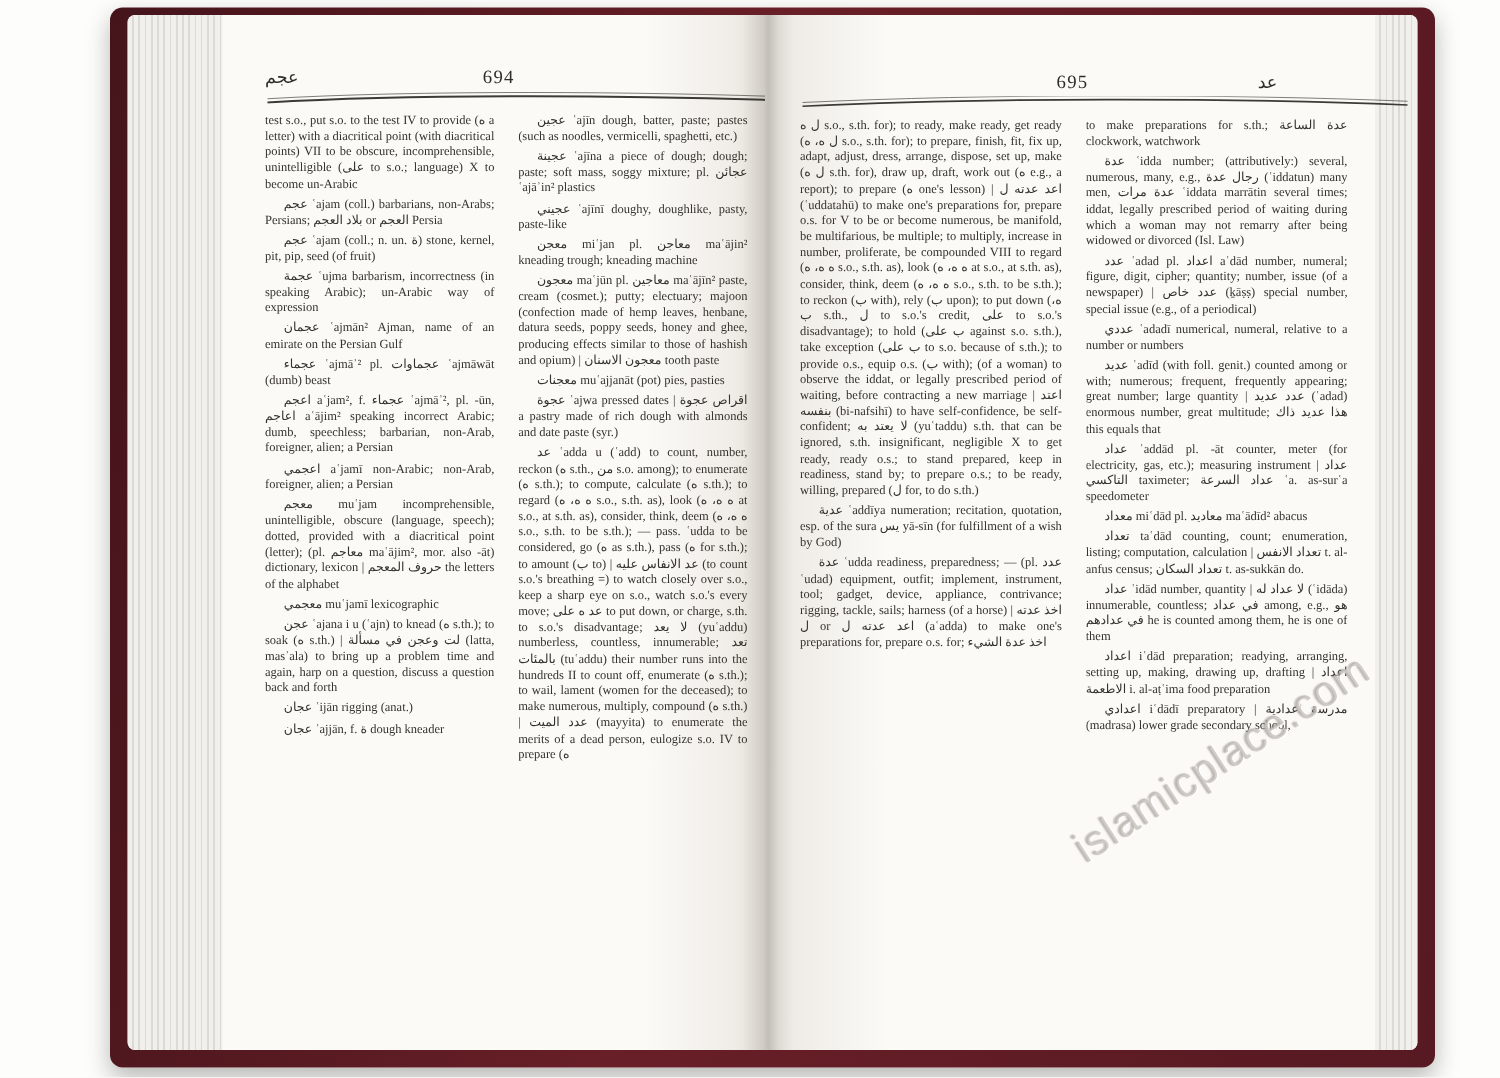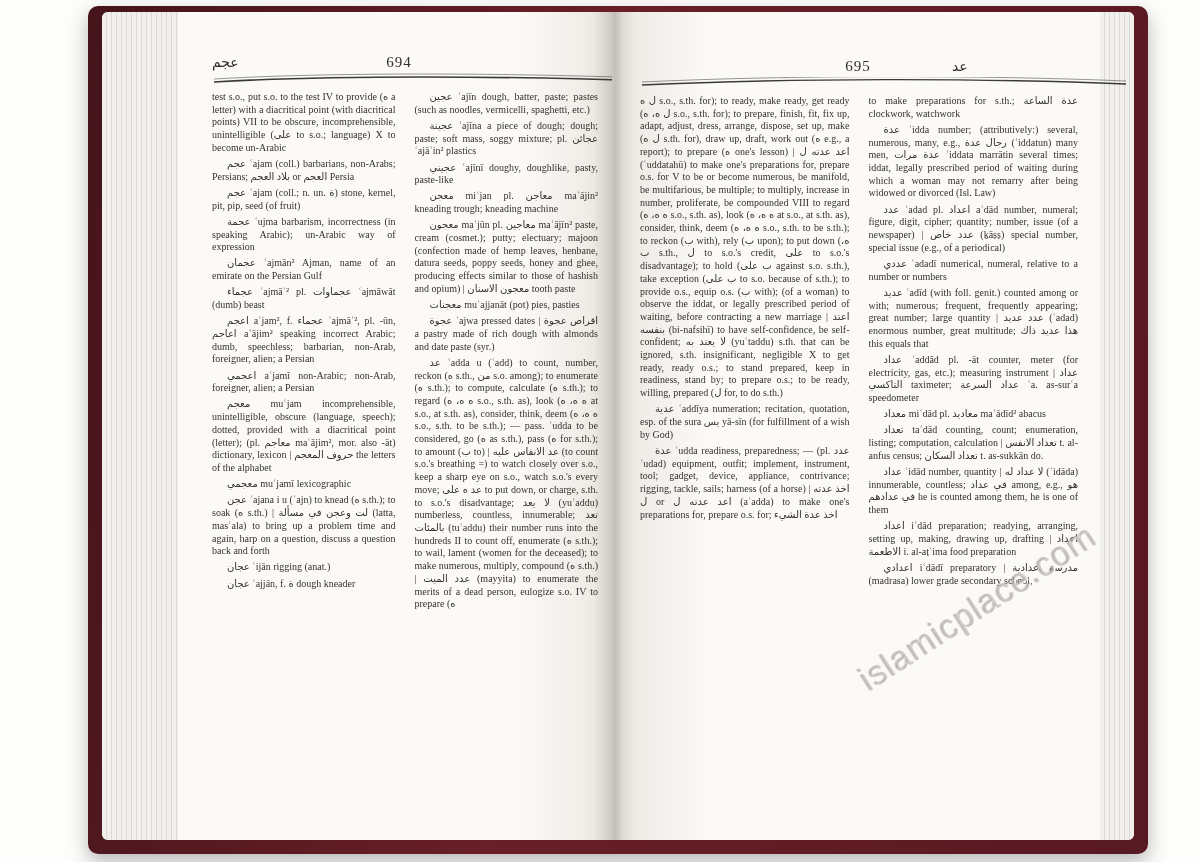--- a/index.html
+++ b/index.html
@@ -19,21 +19,21 @@
          background:linear-gradient(90deg,#fbfaf7 0%,#fbfaf7 78%,#f0ede8 94%,#e2ded7 100%);}
   .page-right{left:510px;width:488px;
          background:linear-gradient(270deg,#fbfaf7 0%,#fbfaf7 80%,#efece7 95%,#dfdbd4 100%);}
   .gutter{position:absolute;left:492px;top:0;width:40px;height:828px;z-index:3;pointer-events:none;
          background:linear-gradient(90deg,rgba(60,50,45,0) 0%,rgba(60,50,45,.12) 45%,rgba(60,50,45,.18) 52%,rgba(60,50,45,.05) 72%,rgba(60,50,45,0) 100%);}
   .page-header{display:grid;grid-template-columns:1fr 1fr 1fr;align-items:end;margin:42px 26px 0 34px;gap:32px;}
   .page-right .page-header{margin:46px 24px 0 28px;}
   .pg-num{font-size:15px;letter-spacing:1px;color:#2f2d29;text-align:center;}
   .ar-word{font-size:14px;color:#2f2d29;}
   .ar-left{text-align:left;}
-  .ar-right{text-align:left;}
+  .ar-right{text-align:center;}
   .rule{display:block;margin:2px 26px 0 34px;width:auto;}
   .page-right .rule{margin:2px 24px 0 28px;}
   .cols{display:flex;margin:8px 14px 0 34px;height:706px;overflow:hidden;align-items:flex-start;}
   .page-right .cols{margin:8px 22px 0 28px;}
   .col{flex:1;min-width:0;overflow:hidden;text-align:justify;}
   .vrule{width:1px;background:#56534d;margin:2px 9px 0 9px;}
   .entry{font-size:10px;line-height:12.7px;color:#34322d;margin:0 0 3.5px 0;text-indent:15px;}
   .entry.no-indent{text-indent:0;}
   .watermark{position:absolute;left:852px;top:666px;width:330px;z-index:5;
          transform:rotate(-33deg);transform-origin:left top;

